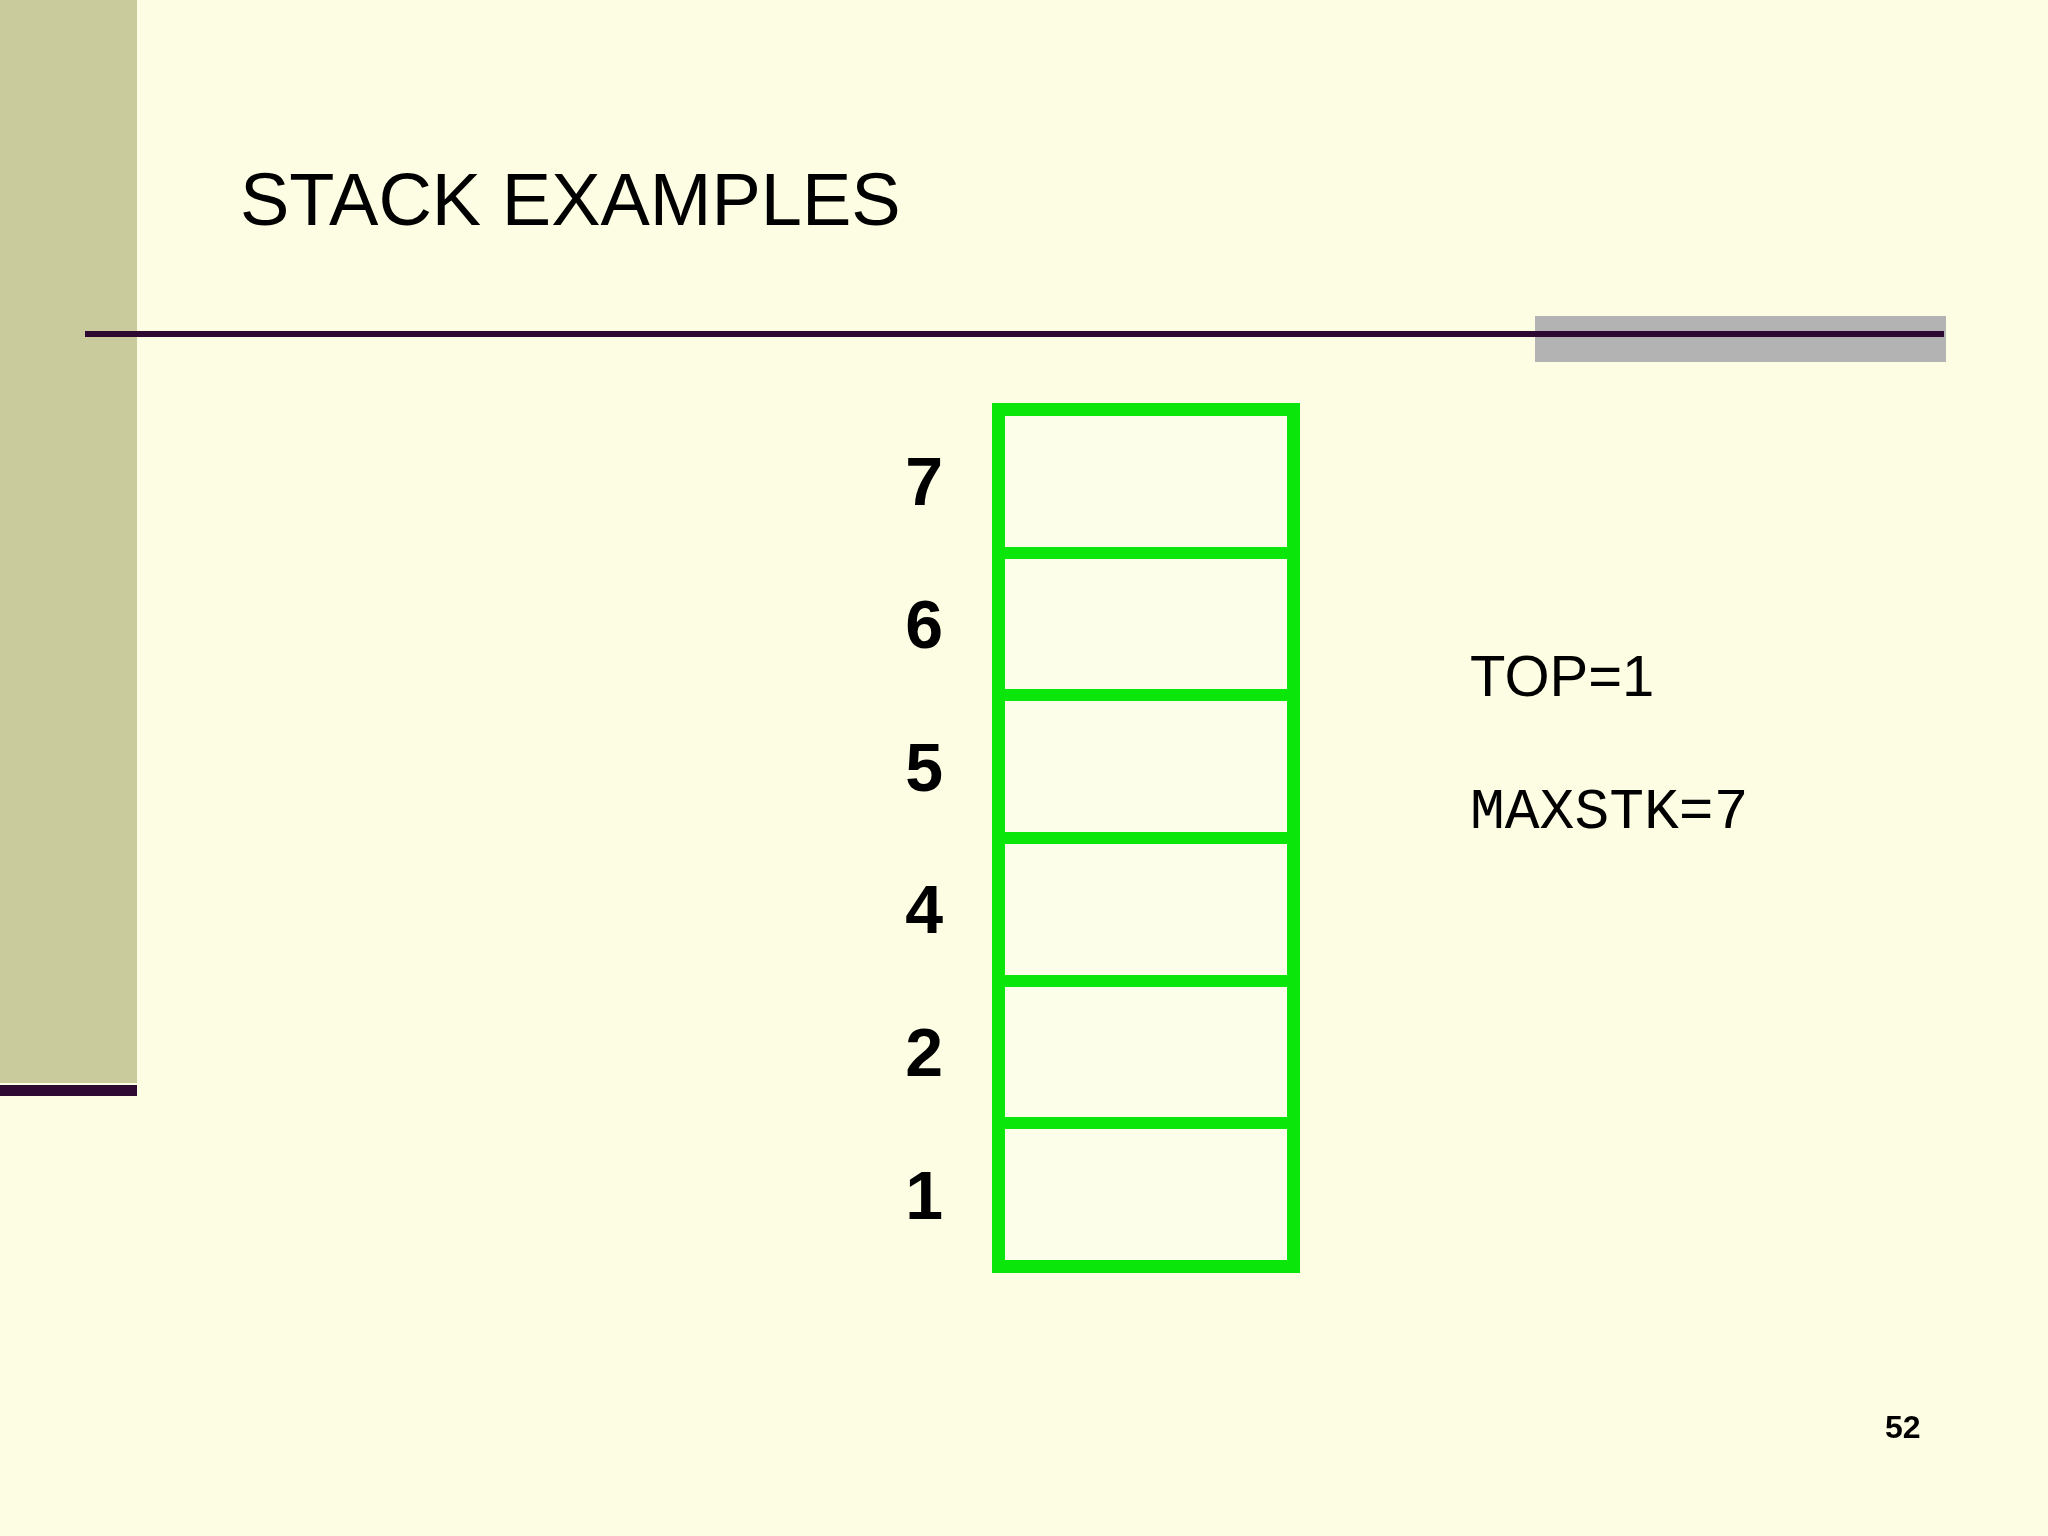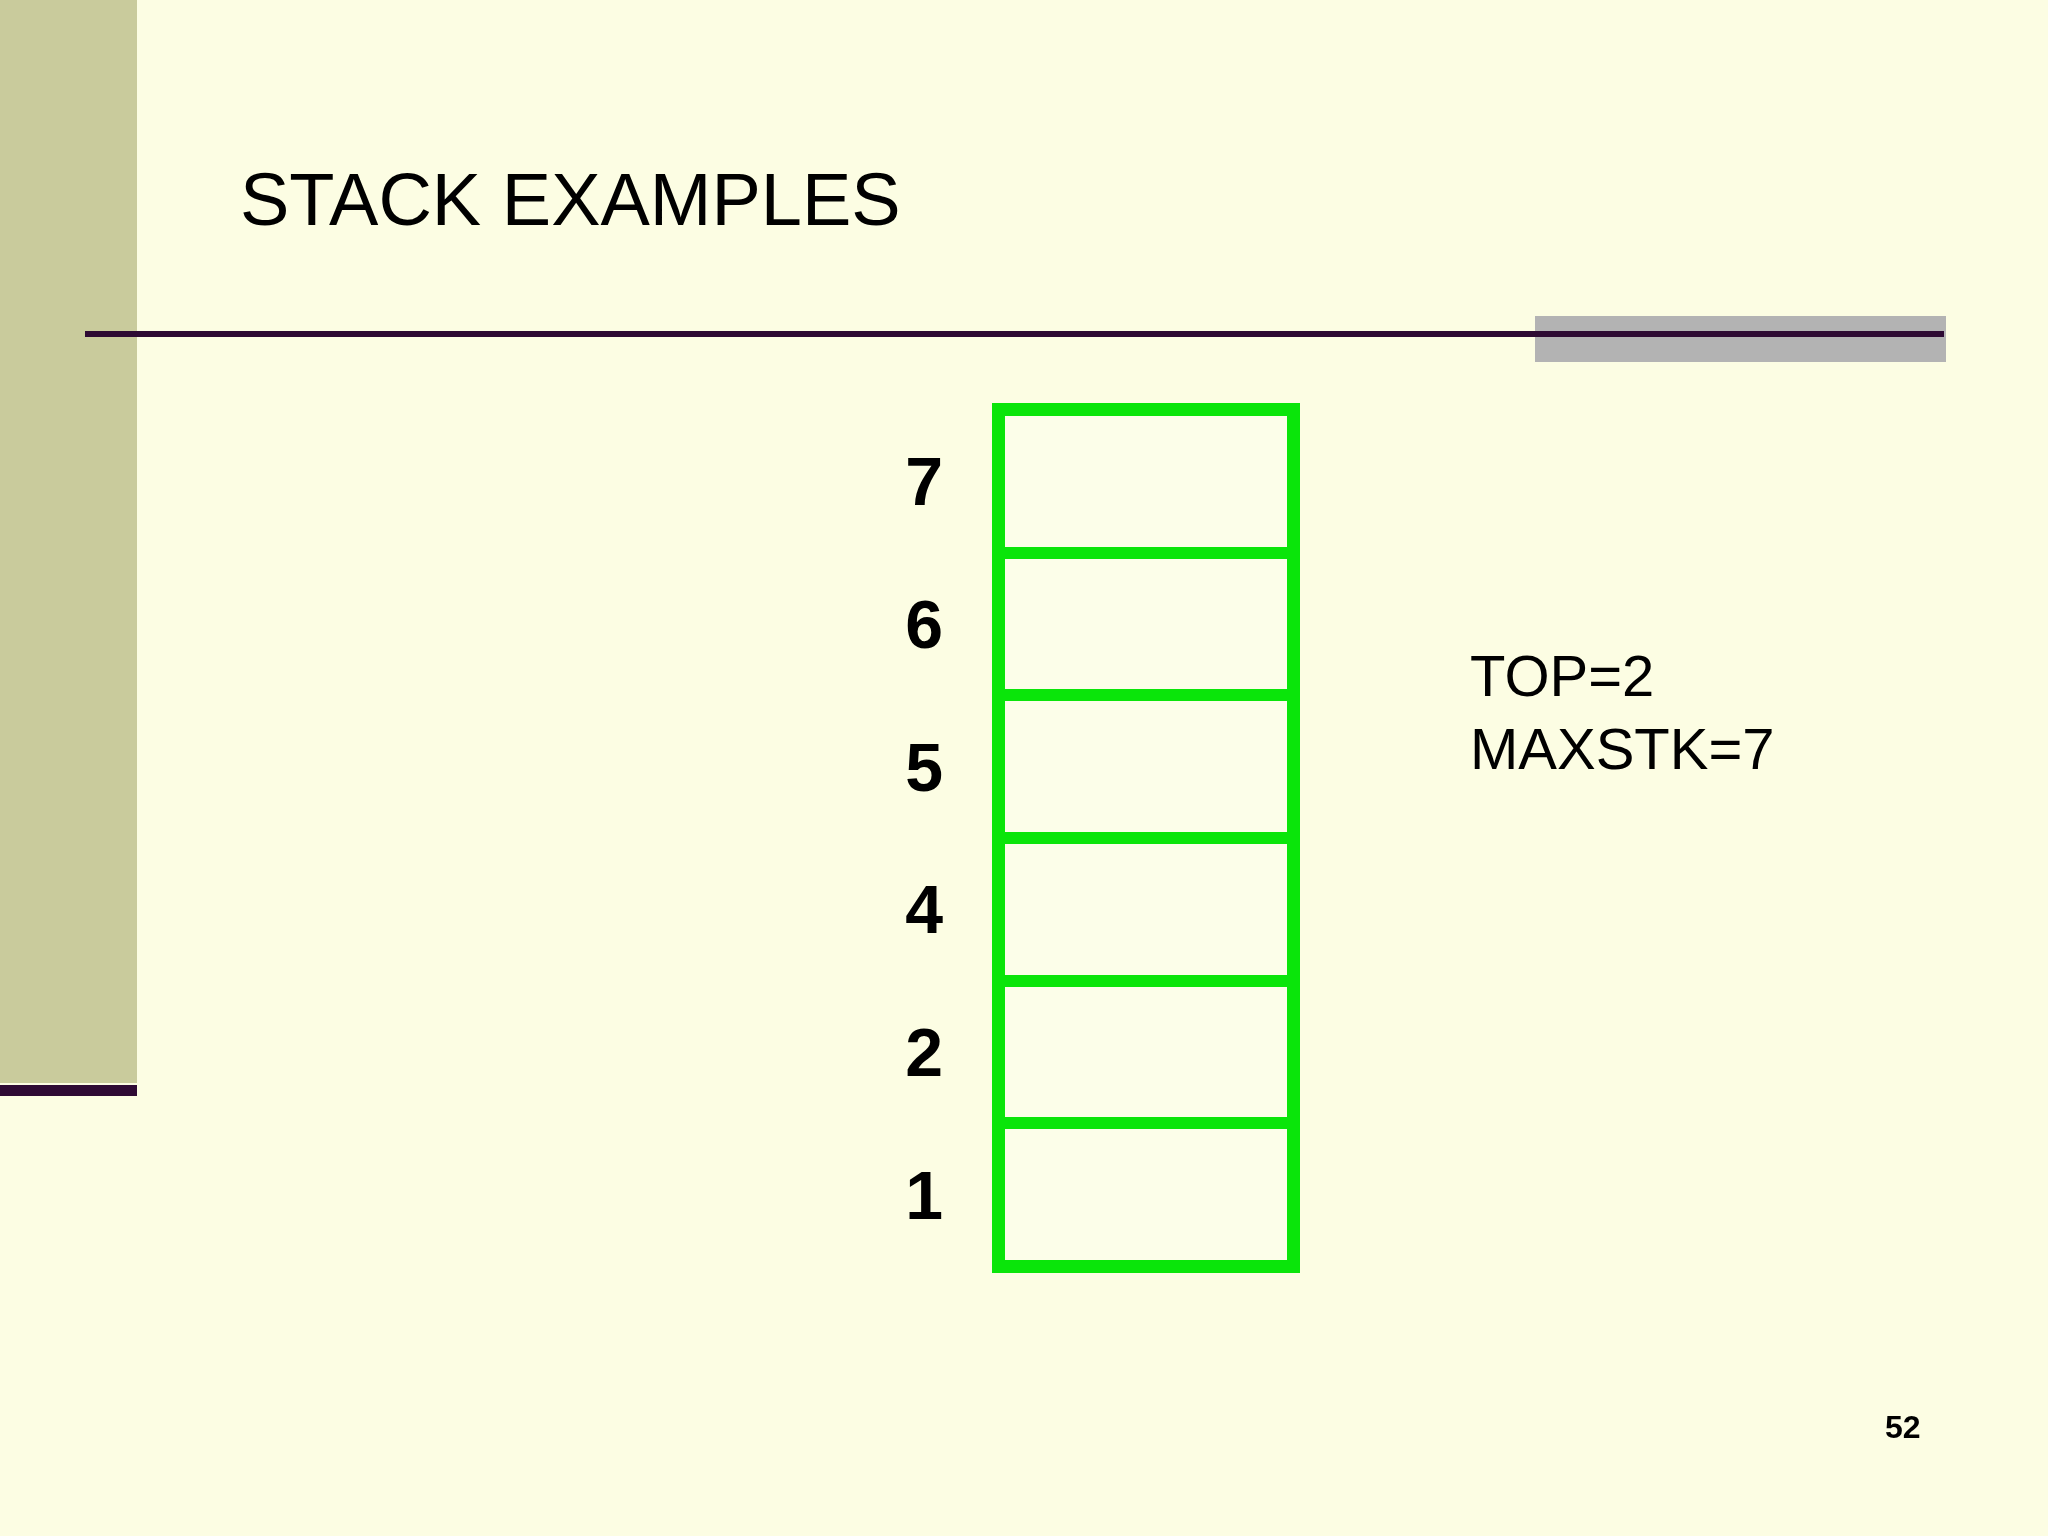--- a/index.html
+++ b/index.html
@@ -46,21 +46,21 @@
   }
   .stack-label{
     flex:1;display:flex;align-items:center;justify-content:flex-end;
     font-size:68px;font-weight:700;
   }
   .annotation{
     position:absolute;left:1470px;
     font-size:58px;line-height:62px;font-weight:400;white-space:nowrap;
   }
   .annotation.top-note{top:645px;}
-  .annotation.maxstk-note{top:718px;}
+  .annotation.maxstk-note{top:782px;font-family:Liberation Mono, monospace;}
   .page-number{
     position:absolute;left:1885px;top:1410px;
     font-size:32px;line-height:34px;font-weight:700;
   }
 </style>
 </head>
 <body>
 
 <div class="sidebar"></div>
 <div class="sidebar-underline"></div>
@@ -81,16 +81,16 @@
 
 <div class="stack">
   <div class="stack-cell"></div>
   <div class="stack-cell"></div>
   <div class="stack-cell"></div>
   <div class="stack-cell"></div>
   <div class="stack-cell"></div>
   <div class="stack-cell"></div>
 </div>
 
-<div class="annotation top-note">TOP=2</div>
+<div class="annotation top-note">TOP=1</div>
 <div class="annotation maxstk-note">MAXSTK=7</div>
 
 <div class="page-number">52</div>
 
 </body></html>

